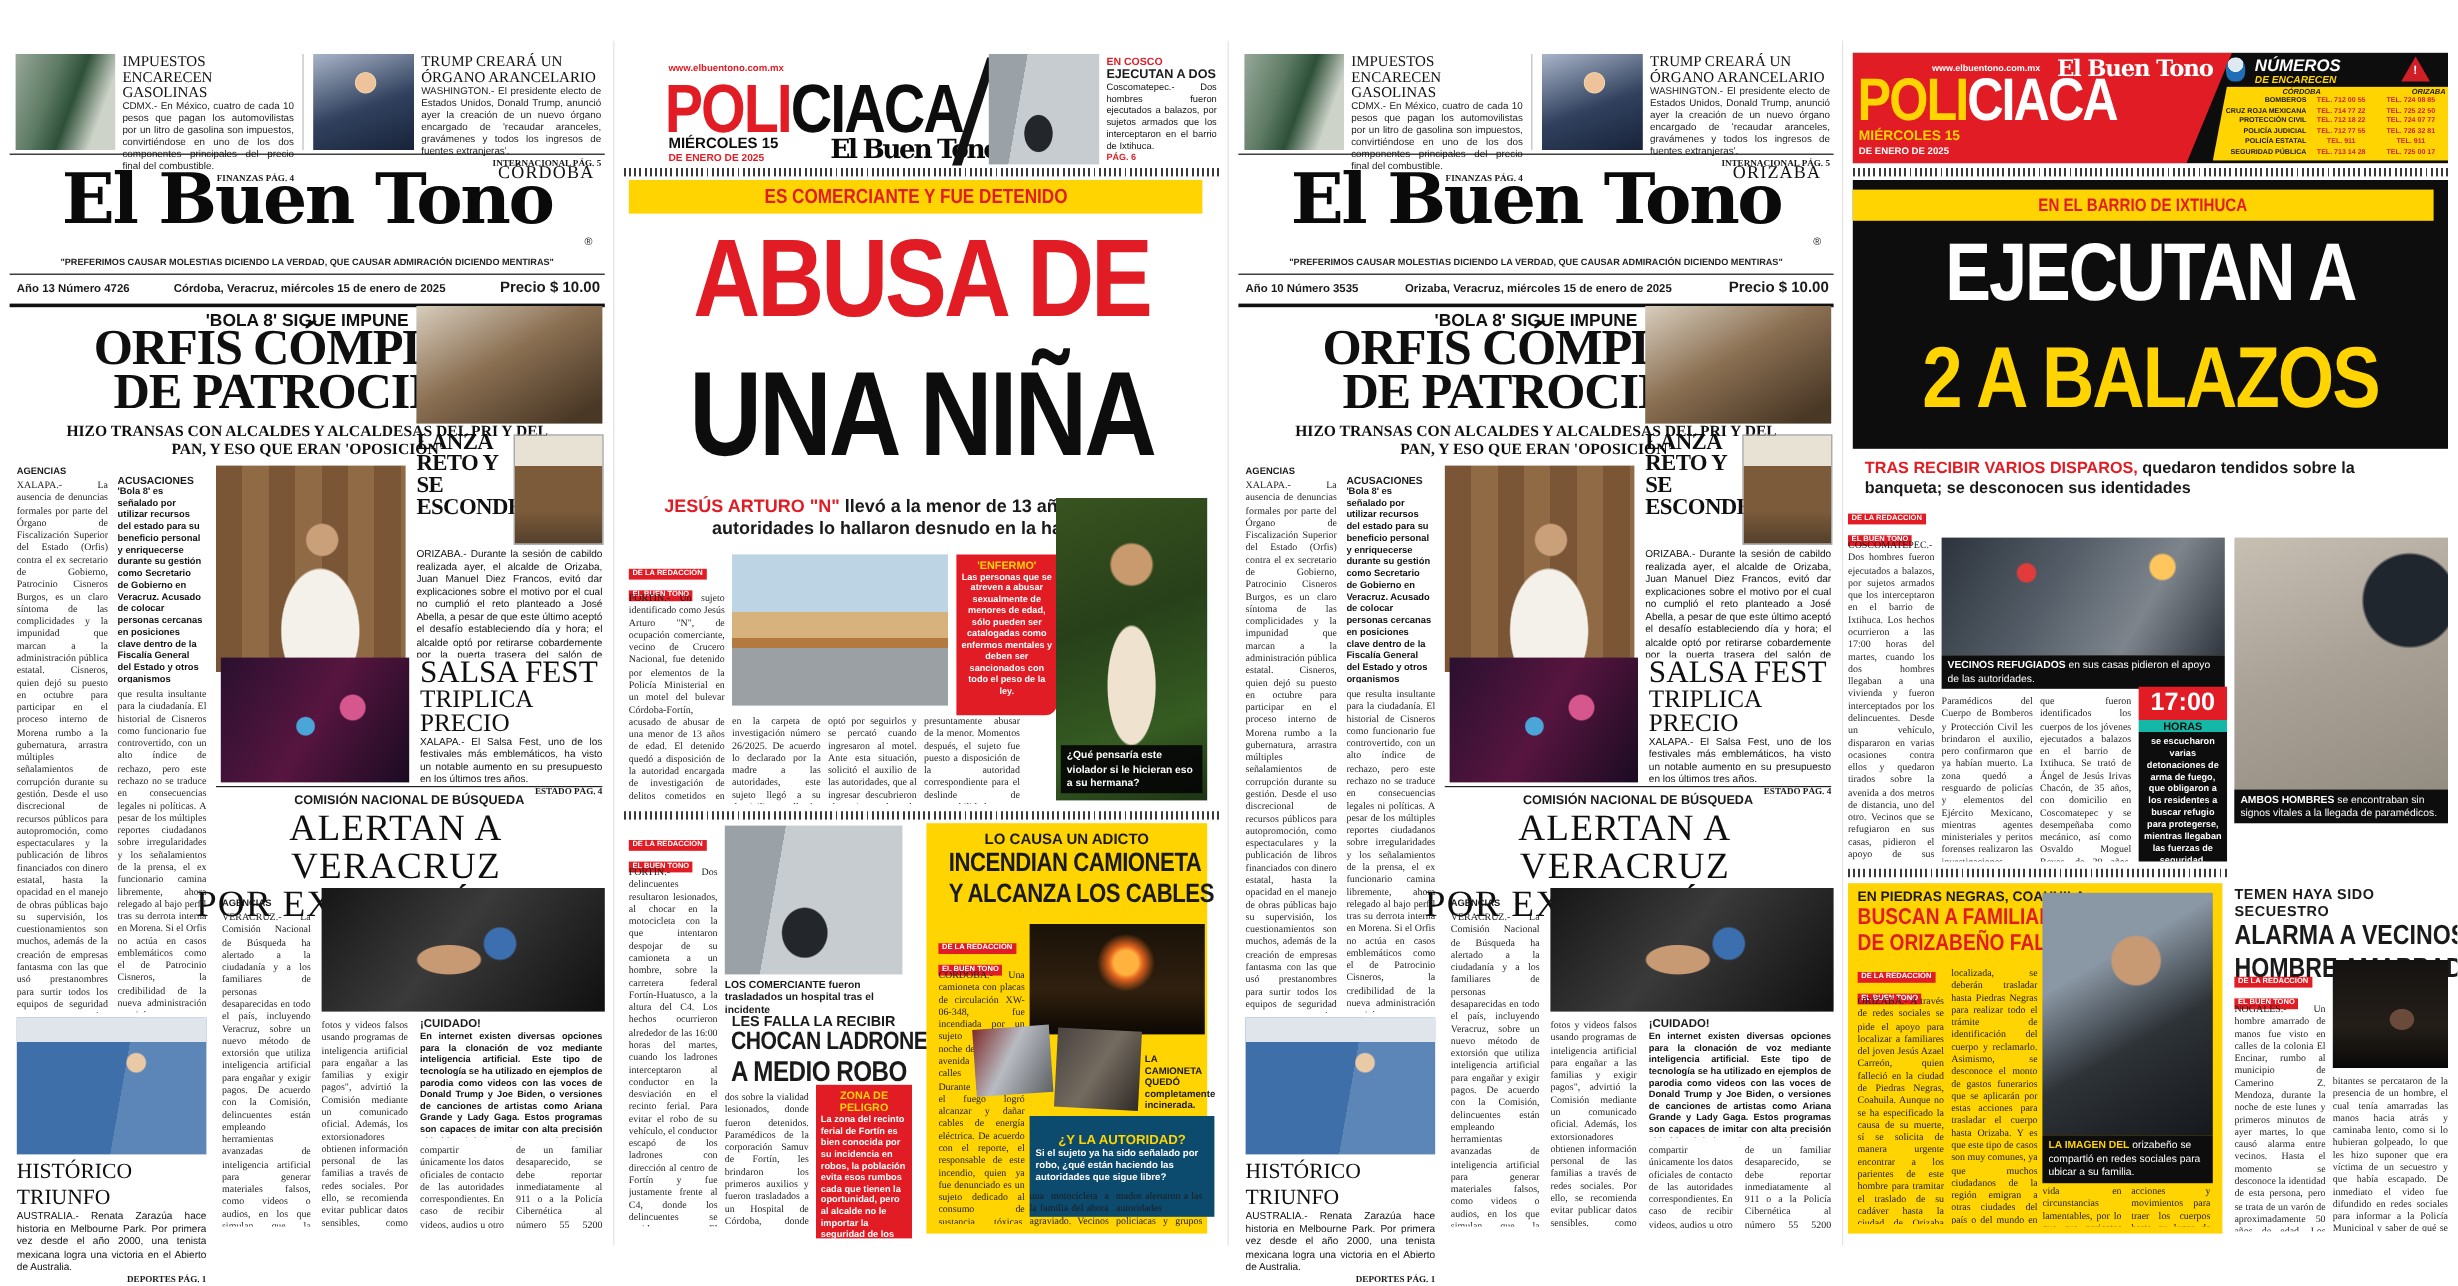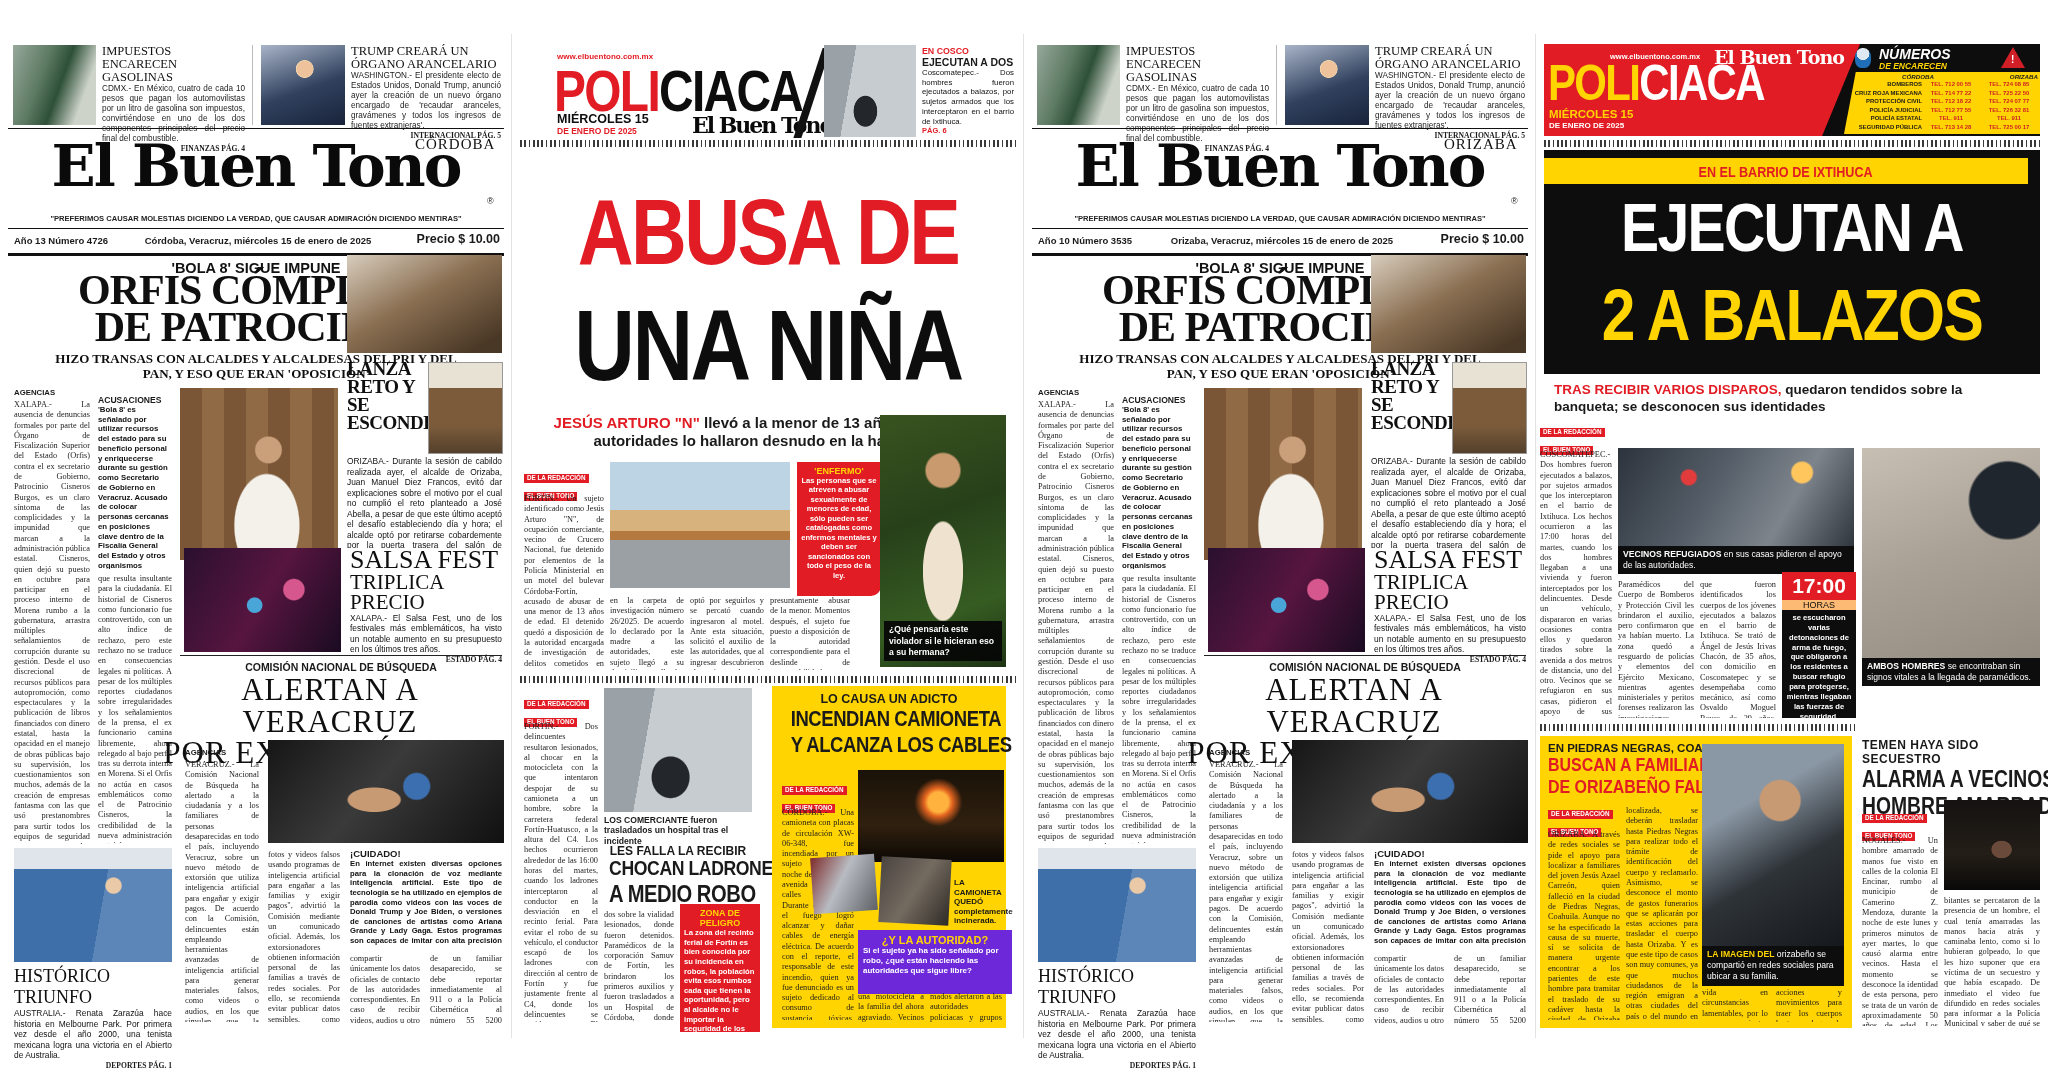--- a/index.html
+++ b/index.html
@@ -165,20 +165,23 @@
     <div class="abs" style="left:296px;top:48px;width:8px;height:90px;background:#111;transform:skewX(-18deg)"></div>
     <div class="ph ph-moto" style="left:312px;top:45px;width:92px;height:92px"></div>
     <div class="abs" style="left:410px;top:46px;width:92px">
       <div style="font-size:8.8px;font-weight:900;color:#e21c24">EN COSCO</div>
       <div style="font-size:10.5px;font-weight:900">EJECUTAN A DOS</div>
       <div class="sbody" style="font-size:7.8px;text-align:justify">Coscomatepec.- Dos hombres fueron ejecutados a balazos, por sujetos armados que los interceptaron en el barrio de Ixtihuca.</div>
       <div style="font-size:7.5px;font-weight:900;color:#e21c24">PÁG. 6</div>
     </div>
     <div class="abs dots" style="left:8px;top:140px;width:496px"></div>
 
+    <div class="abs" style="left:12px;top:150px;width:478px;height:28px;background:#ffd400;display:flex;align-items:center;justify-content:center">
+      <span class="cond" style="font-size:17px;font-weight:900;color:#e21c24">ES COMERCIANTE Y FUE DETENIDO</span>
+    </div>
     <div class="abs cond" style="left:0;top:180px;width:512px;text-align:center;font-size:92px;font-weight:900;color:#e21c24;letter-spacing:-3px">ABUSA DE</div>
     <div class="abs cond" style="left:0;top:288px;width:512px;text-align:center;font-size:100px;font-weight:900;color:#0d0d0d;letter-spacing:-3px">UNA NIÑA</div>
     <div class="abs" style="left:30px;top:414px;width:452px;text-align:center;font-size:15px;font-weight:900;line-height:1.2">
       <span style="color:#e21c24">JESÚS ARTURO "N"</span><span> llevó a la menor de 13 años a un motel, autoridades lo hallaron desnudo en la habitación</span>
     </div>
     <div class="abs" style="left:12px;top:466px">
       <span class="tag">DE LA REDACCIÓN</span><br>
       <span class="tag">EL BUEN TONO</span>
     </div>
     <div class="abs bodytxt" style="left:12px;top:494px;width:80px;height:176px">FORTÍN.- Un sujeto identificado como Jesús Arturo "N", de ocupación comerciante, vecino de Crucero Nacional, fue detenido por elementos de la Policía Ministerial en un motel del bulevar Córdoba-Fortín, acusado de abusar de una menor de 13 años de edad. El detenido quedó a disposición de la autoridad encargada de investigación de delitos cometidos en contra de la familia, niñas, niños y trata de personas, consta</div>
@@ -223,21 +226,21 @@
         <span class="tag">DE LA REDACCIÓN</span><br>
         <span class="tag">EL BUEN TONO</span>
       </div>
       <div class="abs bodytxt" style="left:10px;top:122px;width:72px;height:212px">CÓRDOBA.- Una camioneta con placas de circulación XW- 06-348, fue incendiada por un sujeto durante la noche del lunes en la avenida 37 entre calles 9 y 11. Durante el siniestro, el fuego logró alcanzar y dañar cables de energía eléctrica. De acuerdo con el reporte, el responsable de este incendio, quien ya fue denunciado es un sujeto dedicado al consumo de sustancia tóxicas, quien ya en una ocasión le robó</div>
       <div class="ph ph-fire" style="left:86px;top:84px;width:146px;height:92px"></div>
       <div class="ph ph-truckint" style="left:40px;top:170px;width:64px;height:56px;transform:rotate(-4deg)"></div>
       <div class="ph ph-debris" style="left:108px;top:172px;width:70px;height:66px;transform:rotate(3deg)"></div>
       <div class="abs" style="left:182px;top:192px;width:48px;font-size:8px;line-height:1.2">
         <span style="font-weight:900">LA CAMIONETA QUEDÓ</span><span style="font-weight:bold"> completamente incinerada.</span>
       </div>
-      <div class="abs" style="left:86px;top:244px;width:144px;height:56px;background:#6d28d9;color:#fff;padding:4px 5px">
+      <div class="abs" style="left:86px;top:244px;width:144px;height:56px;background:#0c4a6e;color:#fff;padding:14px 5px">
         <div class="boxtitle" style="font-size:11px">¿Y LA AUTORIDAD?</div>
         <div style="font-size:8px;font-weight:bold;line-height:1.25">Si el sujeto ya ha sido señalado por robo, ¿qué están haciendo las autoridades que sigue libre?</div>
       </div>
       <div class="abs bodytxt" style="left:86px;top:306px;width:66px;height:30px">una motocicleta a la familia del ahora agraviado. Vecinos alar-</div>
       <div class="abs bodytxt" style="left:158px;top:306px;width:72px;height:30px">mados alertaron a las autoridades policiacas y grupos de auxilio.</div>
     </div>
   </div>
 
   <div class="page" style="left:1024px">
     <div class="ph ph-gas" style="left:13px;top:45px;width:83px;height:80px"></div>
@@ -383,21 +386,21 @@
     </div>
     <div class="abs bodytxt" style="left:4px;top:450px;width:72px;height:268px">COSCOMATEPEC.- Dos hombres fueron ejecutados a balazos, por sujetos armados que los interceptaron en el barrio de Ixtihuca. Los hechos ocurrieron a las 17:00 horas del martes, cuando los dos hombres llegaban a una vivienda y fueron interceptados por los delincuentes. Desde un vehículo, dispararon en varias ocasiones contra ellos y quedaron tirados sobre la avenida a dos metros de distancia, uno del otro. Vecinos que se refugiaron en sus casas, pidieron el apoyo de sus corporaciones de seguridad, a través del número de emergencias 911. Policías municipales fueron los primeros en llegar y confirmaron el reporte.</div>
     <div class="ph ph-night" style="left:82px;top:448px;width:236px;height:98px"></div>
     <div class="capbar abs" style="left:82px;top:546px;width:226px">
       <span>VECINOS REFUGIADOS</span><span style="font-weight:normal"> en sus casas pidieron el apoyo de las autoridades.</span>
     </div>
     <div class="abs bodytxt" style="left:82px;top:580px;width:76px;height:138px">Paramédicos del Cuerpo de Bomberos y Protección Civil les brindaron el auxilio, pero confirmaron que ya habían muerto. La zona quedó a resguardo de policías y elementos del Ejército Mexicano, mientras agentes ministeriales y peritos forenses realizaron las investigaciones pertinentes. Fue hasta la noche de este martes</div>
     <div class="abs bodytxt" style="left:164px;top:580px;width:76px;height:138px">que fueron identificados los cuerpos de los jóvenes ejecutados a balazos en el barrio de Ixtihuca. Se trató de Ángel de Jesús Irivas Chacón, de 35 años, con domicilio en Coscomatepec y se desempeñaba como mecánico, así como Osvaldo Moguel Reyes, de 29 años, originario de Tetelcingo y trabajaba como chofer.</div>
     <div class="abs" style="left:246px;top:572px;width:74px;height:146px;overflow:hidden">
       <div style="background:#e21c24;color:#fff;font-size:21px;font-weight:900;text-align:center;padding:2px 0">17:00</div>
-      <div style="background:#fdba74;color:#0d0d0d;font-size:9px;font-weight:400;text-align:center">HORAS</div>
+      <div style="background:#14b8a6;color:#0d0d0d;font-size:9px;font-weight:700;text-align:center">HORAS</div>
       <div style="background:#0d0d0d;color:#fff;font-size:7.6px;font-weight:bold;text-align:center;line-height:1.3;padding:3px;height:110px">se escucharon varias detonaciones de arma de fuego, que obligaron a los residentes a buscar refugio para protegerse, mientras llegaban las fuerzas de seguridad.</div>
     </div>
     <div class="ph ph-pave" style="left:326px;top:448px;width:178px;height:238px"></div>
     <div class="capbar abs" style="left:326px;top:658px;width:168px">
       <span>AMBOS HOMBRES</span><span style="font-weight:normal"> se encontraban sin signos vitales a la llegada de paramédicos.</span>
     </div>
     <div class="abs dots" style="left:4px;top:724px;width:316px"></div>
 
     <div class="abs" style="left:4px;top:736px;width:312px;height:292px;background:#ffd400">
       <div style="margin:6px 0 0 8px;font-size:11.5px;font-weight:900">EN PIEDRAS NEGRAS, COAHUILA</div>

